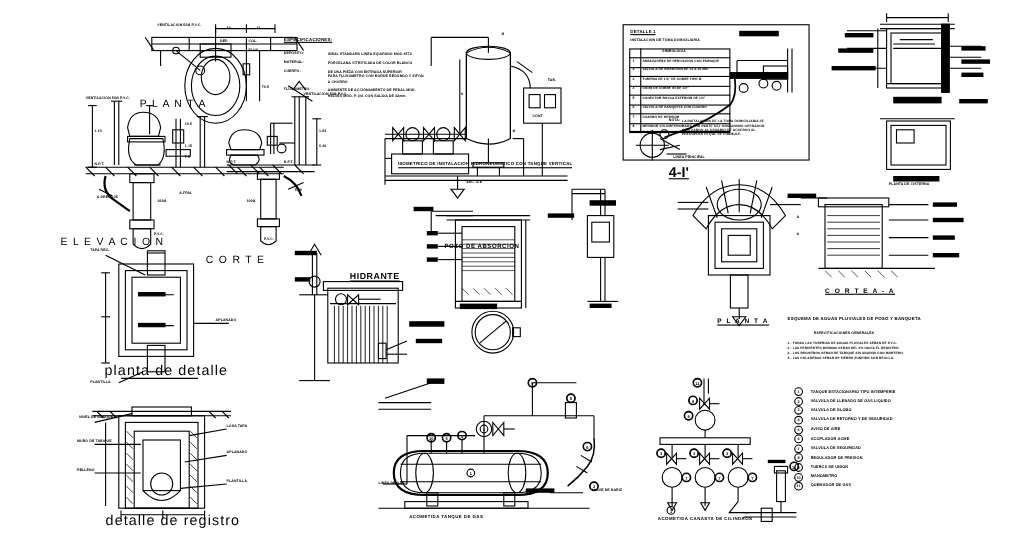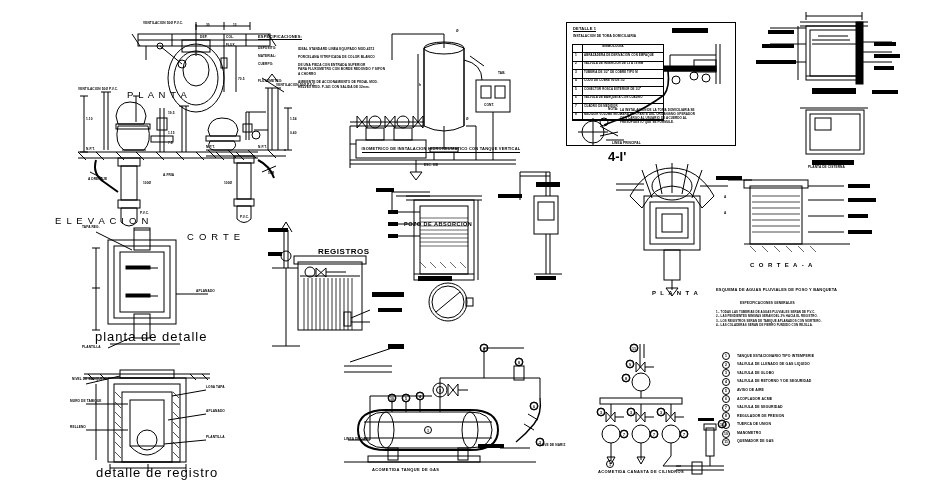--- a/index.html
+++ b/index.html
@@ -3,21 +3,21 @@
 <meta charset="utf-8">
 <title>CAD Drawing</title>
 <style>
   html,body{margin:0;padding:0;background:#ffffff;}
   body{font-family:"Liberation Sans",sans-serif;}
   #sheet{position:relative;width:941px;height:501px;background:#ffffff;overflow:hidden;}
   .lbl{position:absolute;color:#000;font-family:"Liberation Sans",sans-serif;white-space:nowrap;line-height:1;}
   .tiny{font-size:3.2px;letter-spacing:.1px;font-weight:bold;}
   .tiny2{font-size:4px;letter-spacing:.2px;font-weight:bold;}
   .sm{font-size:5px;letter-spacing:.3px;font-weight:bold;}
-  .med{font-size:6px;letter-spacing:1.4px;font-weight:bold;}
+  .med{font-size:6px;letter-spacing:1.4px;font-weight:bold;text-decoration:underline;}
   .big{font-size:9.5px;letter-spacing:1.2px;}
   .title{font-size:12px;letter-spacing:.6px;}
   .ln{position:absolute;background:#000;}
   .bx{position:absolute;border:1px solid #000;box-sizing:border-box;}
   .solid{position:absolute;background:#000;}
   .cnum{position:absolute;border:1px solid #000;border-radius:50%;box-sizing:border-box;
         font-size:3.6px;font-weight:bold;text-align:center;color:#000;}
   .ul{border-bottom:1.2px solid #000;}
   svg{position:absolute;top:0;left:0;overflow:visible;}
 </style>
@@ -532,21 +532,21 @@
         <line x1="286" y1="268" x2="286" y2="346"></line>
         <line x1="272" y1="268" x2="298" y2="268"></line>
 
         <rect x="344" y="312" width="7" height="14"></rect>
         <line x1="351" y1="318" x2="370" y2="310"></line>
         <line x1="351" y1="322" x2="370" y2="322"></line>
 
         <line x1="272" y1="346" x2="300" y2="346"></line>
       </g>
     </svg>
-    <div class="lbl med" style="left:318px;top:248px;font-size:8px;letter-spacing:.5px;">REGISTROS</div>
+    <div class="lbl med" style="left:318px;top:248px;font-size:8px;letter-spacing:.5px;">HIDRANTE</div>
     <div class="solid" style="left:268px;top:228px;width:20px;height:4px;"></div>
     <div class="solid" style="left:268px;top:252px;width:14px;height:4px;"></div>
     <div class="solid" style="left:372px;top:292px;width:32px;height:5px;"></div>
     <div class="solid" style="left:378px;top:308px;width:24px;height:4px;"></div>
   </div>
 
   <div>
     <svg width="941" height="501" style="pointer-events:none">
       <g stroke="#000" fill="none" stroke-width="1">
         <rect x="414" y="200" width="60" height="80"></rect>

